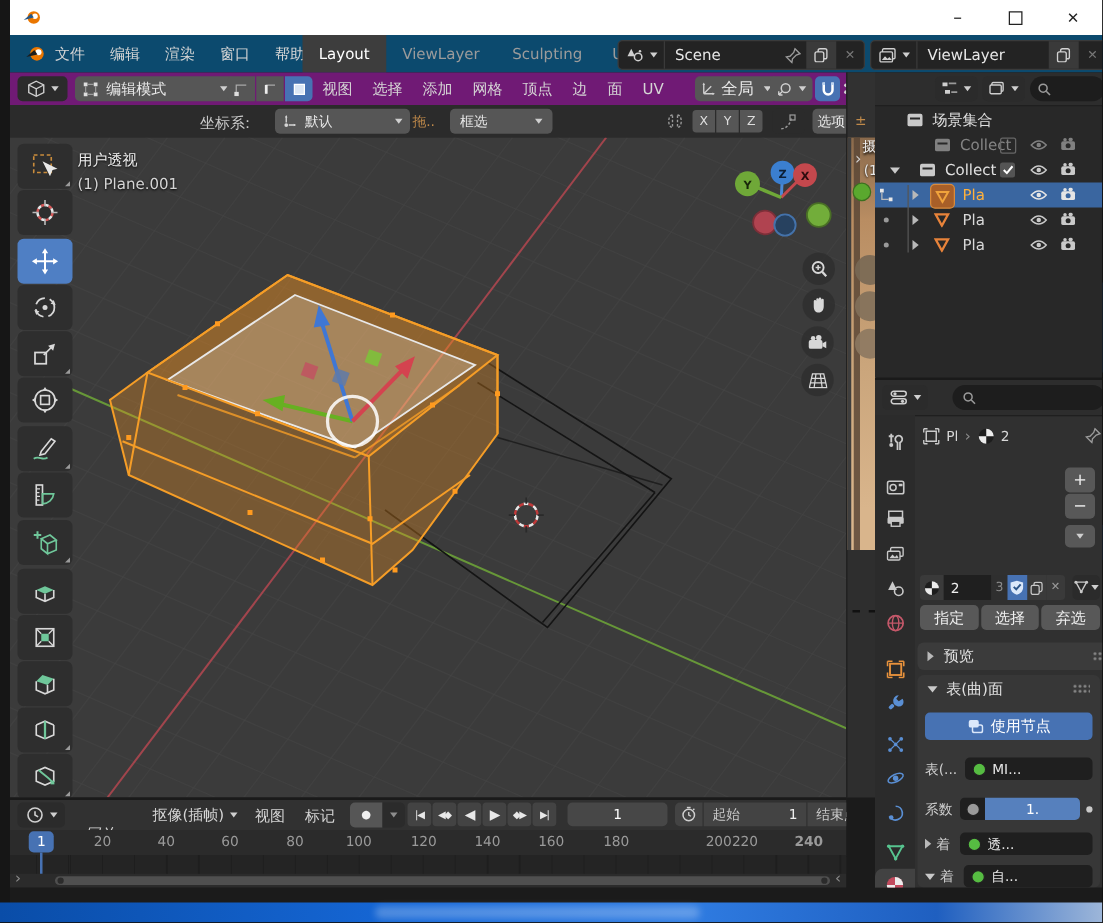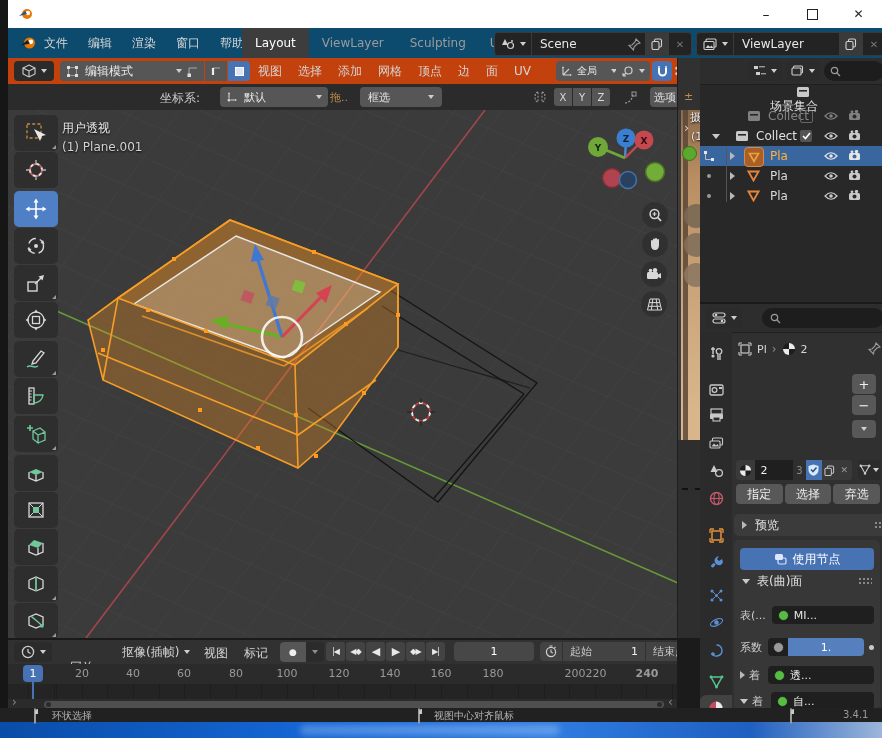--- a/index.html
+++ b/index.html
@@ -131,21 +131,21 @@
             <rect x="3.5" y="1" width="7" height="8" rx="1.5" fill="none" stroke="#d2d2d2" stroke-width="1.1"></rect>
             <rect x="1" y="3.5" width="7" height="8" rx="1.5" fill="#3a3a3a" stroke="#d2d2d2" stroke-width="1.1"></rect>
           </svg>
       </div>
       <div class="flex" style="width:22px;height:100%;justify-content:center;">
         <span style="color:#777;font-size:10px;">✕</span>
       </div>
     </div>
   </div>
 
-  <div class="abs" style="left:8px;top:58px;width:669px;height:26px;background:#c2410c;border-bottom:1px solid #f97316;">
+  <div class="abs" style="left:8px;top:58px;width:669px;height:26px;background:#701a75;border-bottom:1px solid #f97316;">
     <div class="abs flex chip dark" style="left:6px;top:3px;width:40px;height:20px;justify-content:center;">
       <svg width="14" height="14" viewBox="0 0 14 14">
           <path d="M7 1 L13 4 L13 10 L7 13 L1 10 L1 4 Z" fill="none" stroke="#cfcfcf" stroke-width="1.1"></path>
           <path d="M1 4 L7 7 L13 4 M7 7 L7 13" stroke="#cfcfcf" stroke-width="1.1" fill="none"></path>
         </svg>
       <span class="caret"></span>
     </div>
     <div class="abs flex chip" style="left:52px;top:3px;width:116px;height:20px;padding:0 6px;">
       <svg width="13" height="13" viewBox="0 0 13 13">
           <rect x="1" y="1" width="3" height="3" fill="#dedede"></rect>
@@ -184,21 +184,21 @@
       <span class="menu">顶点</span>
       <span class="menu">边</span>
       <span class="menu">面</span>
       <span class="menu">UV</span>
     </div>
     <div class="abs flex chip" style="left:548px;top:3px;width:56px;height:20px;padding:0 5px;">
       <svg width="12" height="12" viewBox="0 0 12 12">
           <path d="M2 10 L2 2 M2 10 L10 10 M2 10 L8 4" stroke="#cfcfcf" stroke-width="1.1" fill="none"></path>
           <path d="M2 1 L3 3 L1 3 Z M11 10 L9 9 L9 11 Z" fill="#cfcfcf"></path>
         </svg>
-      <span style="margin-left:4px;font-size:10px;">全局</span>
+      <span style="margin-left:4px;font-size:13px;">全局</span>
       <span class="caret" style="margin-left:auto;"></span>
     </div>
     <div class="abs flex chip" style="left:608px;top:3px;width:34px;height:20px;justify-content:center;">
       <svg width="13" height="13" viewBox="0 0 13 13">
           <circle cx="7.5" cy="5.5" r="3.5" fill="none" stroke="#cfcfcf" stroke-width="1.2"></circle>
           <path d="M2 11 L5 8 M2 11 L2 8 M2 11 L5 11" stroke="#cfcfcf" stroke-width="1.1" fill="none"></path>
         </svg>
       <span class="caret"></span>
     </div>
     <div class="abs flex" style="left:644px;top:3px;width:20px;height:20px;background:#4772b3;border-radius:4px;justify-content:center;">
@@ -559,21 +559,21 @@
         <span class="caret"></span>
       </div>
       <div class="abs flex" style="left:124px;top:3px;width:54px;height:20px;background:#1d1d1d;border-radius:10px;padding-left:6px;">
         <svg width="11" height="11" viewBox="0 0 11 11">
             <circle cx="4.5" cy="4.5" r="3.2" fill="none" stroke="#9a9a9a" stroke-width="1.2"></circle>
             <path d="M7 7 L10 10" stroke="#9a9a9a" stroke-width="1.3"></path>
           </svg>
       </div>
     </div>
 
-    <div class="abs flex" style="left:0;top:28px;width:182px;height:20px;flex-direction:column;">
+    <div class="abs flex" style="left:0;top:28px;width:182px;height:20px;">
       <span class="ol-ico" style="margin-left:24px;">
         <svg width="14" height="12" viewBox="0 0 14 12">
             <rect x="1" y="1" width="12" height="10" rx="1.5" fill="#c9c9c9"></rect>
             <rect x="3" y="4" width="8" height="1.6" fill="#282828"></rect>
           </svg>
       </span>
       <span style="margin-left:6px;color:#e0e0e0;">场景集合</span>
     </div>
     <div class="abs flex" style="left:0;top:48px;width:182px;height:20px;opacity:.55;">
       <span class="ol-ico" style="margin-left:46px;">
@@ -881,31 +881,31 @@
           </div>
       </div>
 
       <div class="abs flex" style="left:2px;top:182px;width:146px;height:22px;background:#3b3b3b;border-radius:5px;padding:0 8px;">
         <span class="tri-r"></span>
         <span style="margin-left:8px;color:#e0e0e0;">预览</span>
         <div class="grip" style="margin-left:auto;"></div>
       </div>
 
       <div class="abs" style="left:2px;top:208px;width:146px;height:170px;background:#373737;border-radius:5px;">
+        <div class="flex" style="height:22px;padding:0 8px;">
+          <span class="tri-d"></span>
+          <span style="margin-left:7px;color:#e0e0e0;">表(曲)面</span>
+          <div class="grip" style="margin-left:auto;"></div>
+        </div>
         <div class="flex" style="margin:8px 6px 0;height:22px;background:#4772b3;border-radius:4px;justify-content:center;gap:6px;">
           <svg width="13" height="12" viewBox="0 0 13 12">
               <rect x="1" y="1" width="8" height="6" rx="1.5" fill="#dbe8fa"></rect>
               <rect x="4" y="5" width="8" height="6" rx="1.5" fill="none" stroke="#dbe8fa" stroke-width="1.2"></rect>
             </svg>
           <span style="color:#fff;font-size:12px;">使用节点</span>
-        </div>
-        <div class="flex" style="height:22px;padding:0 8px;">
-          <span class="tri-d"></span>
-          <span style="margin-left:7px;color:#e0e0e0;">表(曲)面</span>
-          <div class="grip" style="margin-left:auto;"></div>
         </div>
         <div class="flex" style="margin:14px 6px 0;">
           <span class="prow-lab">表(...</span>
           <div class="pfield" style="margin-left:6px;flex:1;padding:0 6px;gap:5px;">
             <span style="width:9px;height:9px;border-radius:50%;background:#56bc42;border:1px solid #222;"></span>
             <span>MI...</span>
           </div>
         </div>
         <div class="flex" style="margin:14px 6px 0;">
           <span class="prow-lab">系数</span>
@@ -1023,22 +1023,14 @@
     <div class="abs" style="left:24px;top:42px;width:2px;height:17px;background:#4772b3;"></div>
 
     <div class="abs" style="left:36px;top:61px;width:652px;height:7px;background:#4f4f4f;border-radius:4px;width:620px;">
       <span class="abs" style="left:2px;top:1px;width:5px;height:5px;border-radius:50%;background:#2b2b2b;"></span>
       <span class="abs" style="right:2px;top:1px;width:5px;height:5px;border-radius:50%;background:#2b2b2b;"></span>
     </div>
     <span class="abs" style="left:4px;top:55px;color:#8a8a8a;font-size:12px;">›</span>
     <span class="abs" style="left:660px;top:55px;color:#8a8a8a;font-size:12px;">‹</span>
   </div>
 
-  <div class="abs" style="left:0;top:708px;width:882px;height:14px;background:#212121;">
-    <span class="abs mouse-ico" style="left:34px;top:1px;"></span>
-    <span class="abs" style="left:52px;top:1px;font-size:10px;color:#b5b5b5;">环状选择</span>
-    <span class="abs mouse-ico" style="left:416px;top:1px;"></span>
-    <span class="abs" style="left:434px;top:1px;font-size:10px;color:#b5b5b5;">视图中心对齐鼠标</span>
-    <span class="abs mouse-ico" style="left:786px;top:1px;"></span>
-    <span class="abs" style="left:843px;top:1px;font-size:10px;color:#9a9a9a;">3.4.1</span>
-  </div>
 
 </div>
 
 </body></html>

